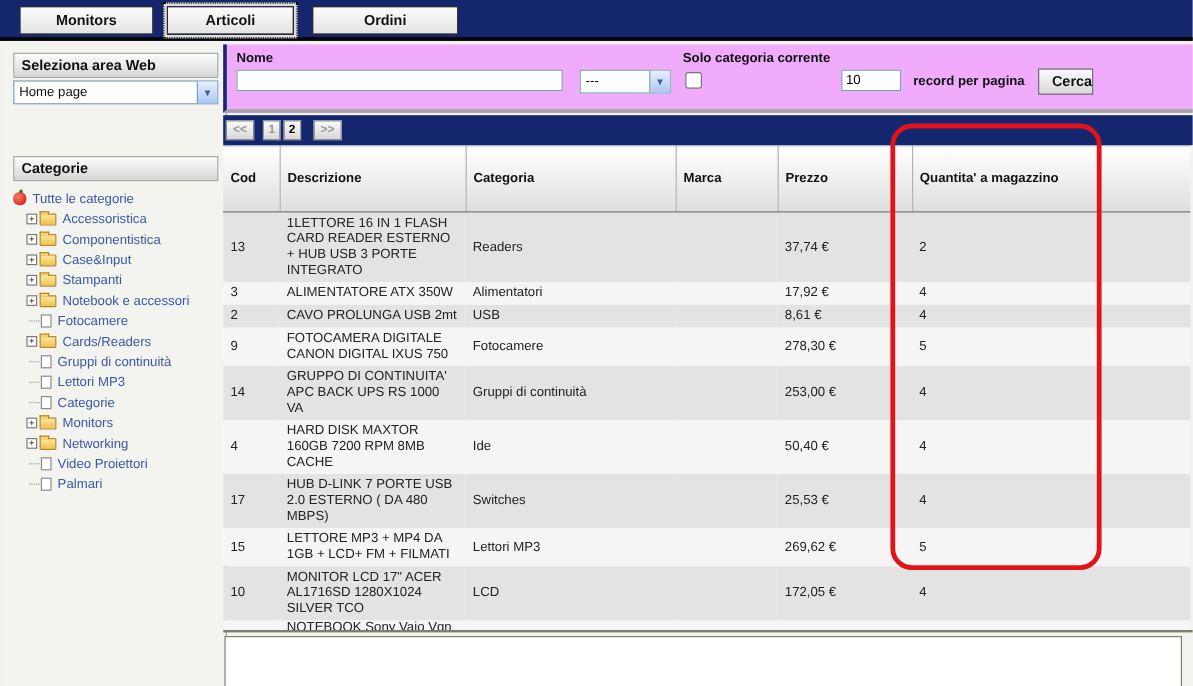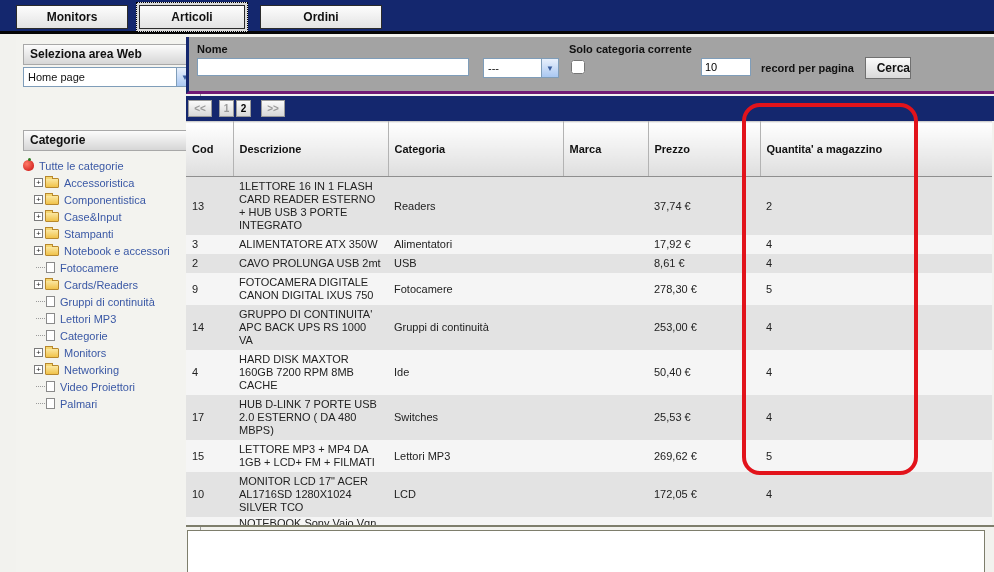--- a/index.html
+++ b/index.html
@@ -28,21 +28,21 @@
   .tab.active {
     outline:1px dotted #000; outline-offset:2px;
     box-shadow:0 0 0 3px #dcdcdc;
   }
   #tab-contatti { left:16px; width:112px; }
   #tab-articoli { left:139px; width:106px; }
   #tab-ordini   { left:260px; width:122px; }
 
   
   .sidebar {
-    position:absolute; left:16px; top:37px; width:185px; height:535px;
+    position:absolute; left:4px; top:37px; width:185px; height:535px;
     background:#f3f3ef; border-right:1px solid #9c9c9c;
   }
   .side-header {
     margin:7px 6px 0 7px; height:21px; line-height:19px;
     padding-left:6px;
     background:linear-gradient(#fcfcfc,#d6d6d6);
     border:1px solid #a8a8a8;
     font-size:12px; font-weight:bold; color:#111;
   }
   .xpselect {
@@ -96,23 +96,23 @@
   .doc-ic {
     width:9px; height:11px; margin-right:5px;
     background:#fff; border:1px solid #8a8a8a; flex:0 0 auto;
   }
 
   
   .main { position:absolute; left:186px; top:37px; width:808px; }
 
   .search-panel {
     position:relative; height:57px;
-    background:#a3a3a3;
+    background:#f0abfc;
     border-left:3px solid #14276e;
-    border-bottom:3px solid #701a75;
+    border-bottom:3px solid #a3a3a3;
   }
   .search-panel label { position:absolute; font-weight:bold; font-size:11px; color:#111; }
   .lbl-nome { left:8px; top:6px; }
   .lbl-in { left:294px; top:6px;margin-top:22px; }
   .lbl-solo { left:380px; top:6px; }
   .lbl-perpage { left:572px; top:25px; font-weight:bold; position:absolute; font-size:11px; }
   .inp {
     position:absolute; border:1px solid #7f9db9; background:#fff;
     font-family:"Liberation Sans", sans-serif; font-size:11px; padding:1px 3px;
   }

